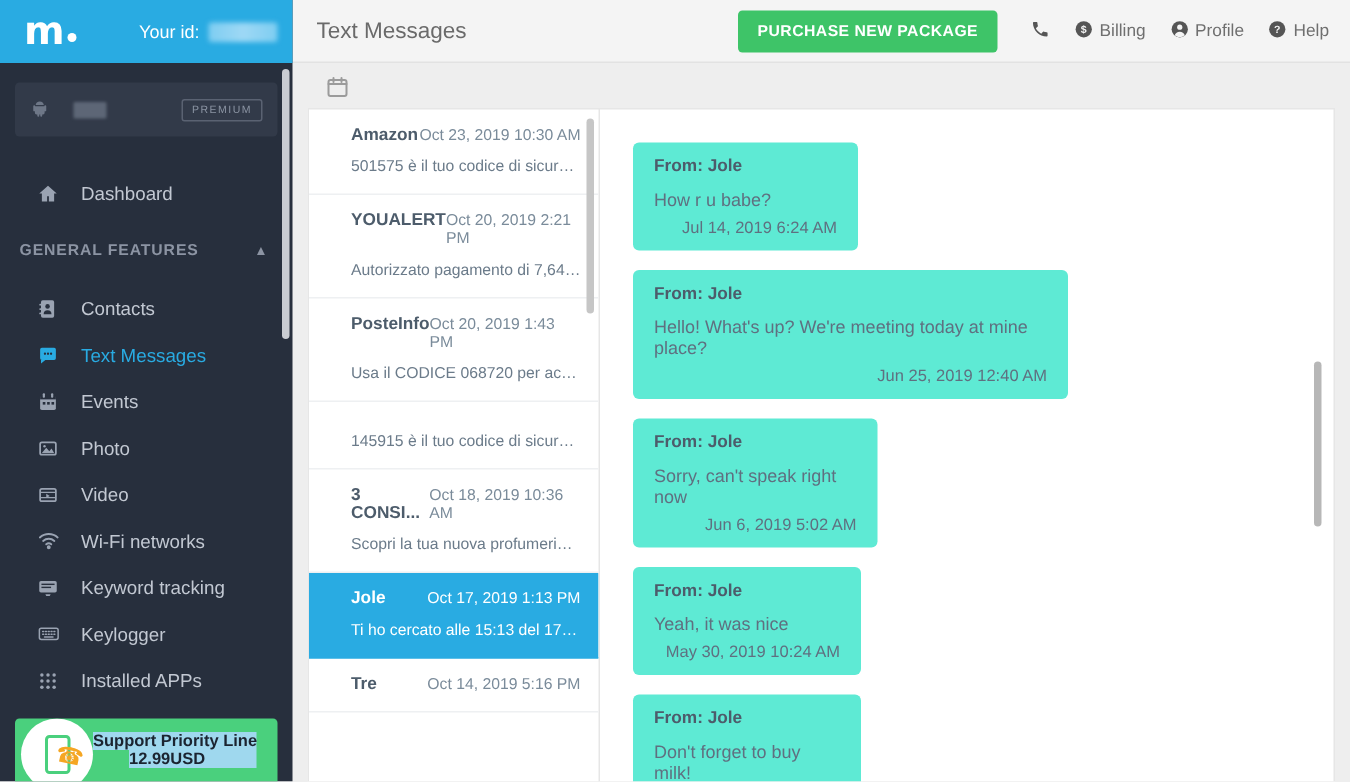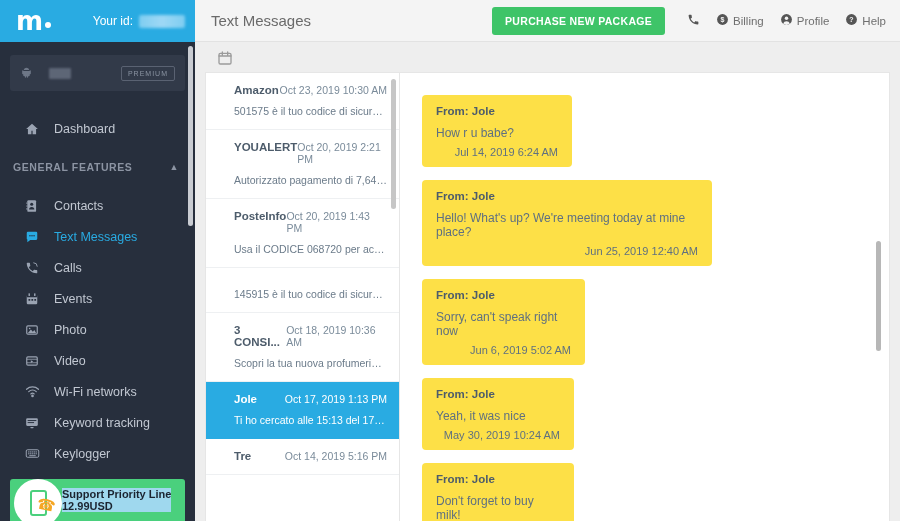--- a/index.html
+++ b/index.html
@@ -90,21 +90,21 @@
   }
   .phone-shape {
     width: 17px; height: 26px; border: 2px solid #4ad07d; border-radius: 3px;
     position: relative; background: #fff;
   }
   .handset {
     position: absolute; left: 5px; top: 5px; font-size: 15px;
     color: #f5a623; line-height: 1; transform: rotate(12deg);
   }
   .promo-t1 { font-size: 11px; font-weight: bold; color: #1b2430; background: #9fd8ee; }
-  .promo-t2 { font-size: 11px; font-weight: bold; color: #1b2430; background: #9fd8ee; }
+  .promo-t2 { font-size: 11px; font-weight: bold; color: #1b2430; background: #9fd8ee; margin-left: 24px; }
 
   
   #main { flex: 1; height: 521px; display: flex; flex-direction: column; background: #eeeeee; }
   #topbar {
     height: 42px; background: #f4f4f4; border-bottom: 1px solid #e2e2e2;
     display: flex; align-items: center; padding: 0 14px 0 16px; gap: 0;
   }
   #page-title { font-size: 15px; color: #6a6a6a; flex: 1; }
   #purchase-btn {
     background: #3ec468; color: #fff; font-size: 10.5px; font-weight: bold;
@@ -150,21 +150,21 @@
     position: absolute; right: 3px; top: 6px; width: 5px; height: 130px;
     background: #c6c6c6; border-radius: 3px;
   }
 
   
   #chat-pane {
     flex: 1; background: #ffffff; border: 1px solid #e6e6e6; border-left: none;
     position: relative; overflow: hidden; padding: 22px 0 0 22px;
   }
   .bubble {
-    background: #fde047; border-radius: 4px; padding: 10px 14px 9px 14px;
+    background: #5eead4; border-radius: 4px; padding: 10px 14px 9px 14px;
     margin-bottom: 13px; display: inline-block; min-width: 135px;
   }
   .b-from { font-size: 11.5px; font-weight: bold; color: #4d5c6b; }
   .b-text { font-size: 12px; color: #5f7080; margin-top: 9px; }
   .b-date { font-size: 11px; color: #5f7080; margin-top: 6px; text-align: right; }
   .brow { display: block; }
   #chat-scroll {
     position: absolute; right: 8px; top: 168px; width: 5px; height: 110px;
     background: #b7b7b7; border-radius: 3px;
   }
@@ -228,29 +228,20 @@
         <div class="nav-row active">
           <span class="nav-ic">
             <svg width="14" height="14" viewBox="0 0 24 24" fill="currentColor">
               <path d="M3 5a2 2 0 0 1 2-2h14a2 2 0 0 1 2 2v10a2 2 0 0 1-2 2H9l-5 4v-4H5a2 2 0 0 1-2-2z"></path>
               <circle cx="8.5" cy="10" r="1.3" fill="#272f3d"></circle>
               <circle cx="12" cy="10" r="1.3" fill="#272f3d"></circle>
               <circle cx="15.5" cy="10" r="1.3" fill="#272f3d"></circle>
             </svg>
           </span>
           <span class="nav-label">Text Messages</span>
-        </div>
-        <div class="nav-row">
-          <span class="nav-ic">
-            <svg width="14" height="14" viewBox="0 0 24 24" fill="currentColor">
-              <path d="M6.6 10.8c1.4 2.8 3.8 5.1 6.6 6.6l2.2-2.2c.3-.3.7-.4 1-.2 1.2.4 2.4.6 3.6.6.6 0 1 .4 1 1V20c0 .6-.4 1-1 1C10.7 21 3 13.3 3 4c0-.6.4-1 1-1h3.5c.6 0 1 .4 1 1 0 1.3.2 2.5.6 3.6.1.4 0 .8-.2 1l-2.3 2.2z"></path>
-              <path d="M15 3a6 6 0 0 1 6 6" fill="none" stroke="currentColor" stroke-width="1.6" stroke-linecap="round"></path>
-            </svg>
-          </span>
-          <span class="nav-label">Calls</span>
         </div>
         <div class="nav-row">
           <span class="nav-ic">
             <svg width="14" height="14" viewBox="0 0 24 24" fill="currentColor">
               <rect x="3" y="5" width="18" height="16" rx="2"></rect>
               <rect x="3" y="5" width="18" height="4" fill="#272f3d"></rect>
               <rect x="6" y="2" width="2.5" height="5" rx="1"></rect>
               <rect x="15.5" y="2" width="2.5" height="5" rx="1"></rect>
               <rect x="6" y="12" width="3" height="3" fill="#272f3d"></rect>
               <rect x="11" y="12" width="3" height="3" fill="#272f3d"></rect>

